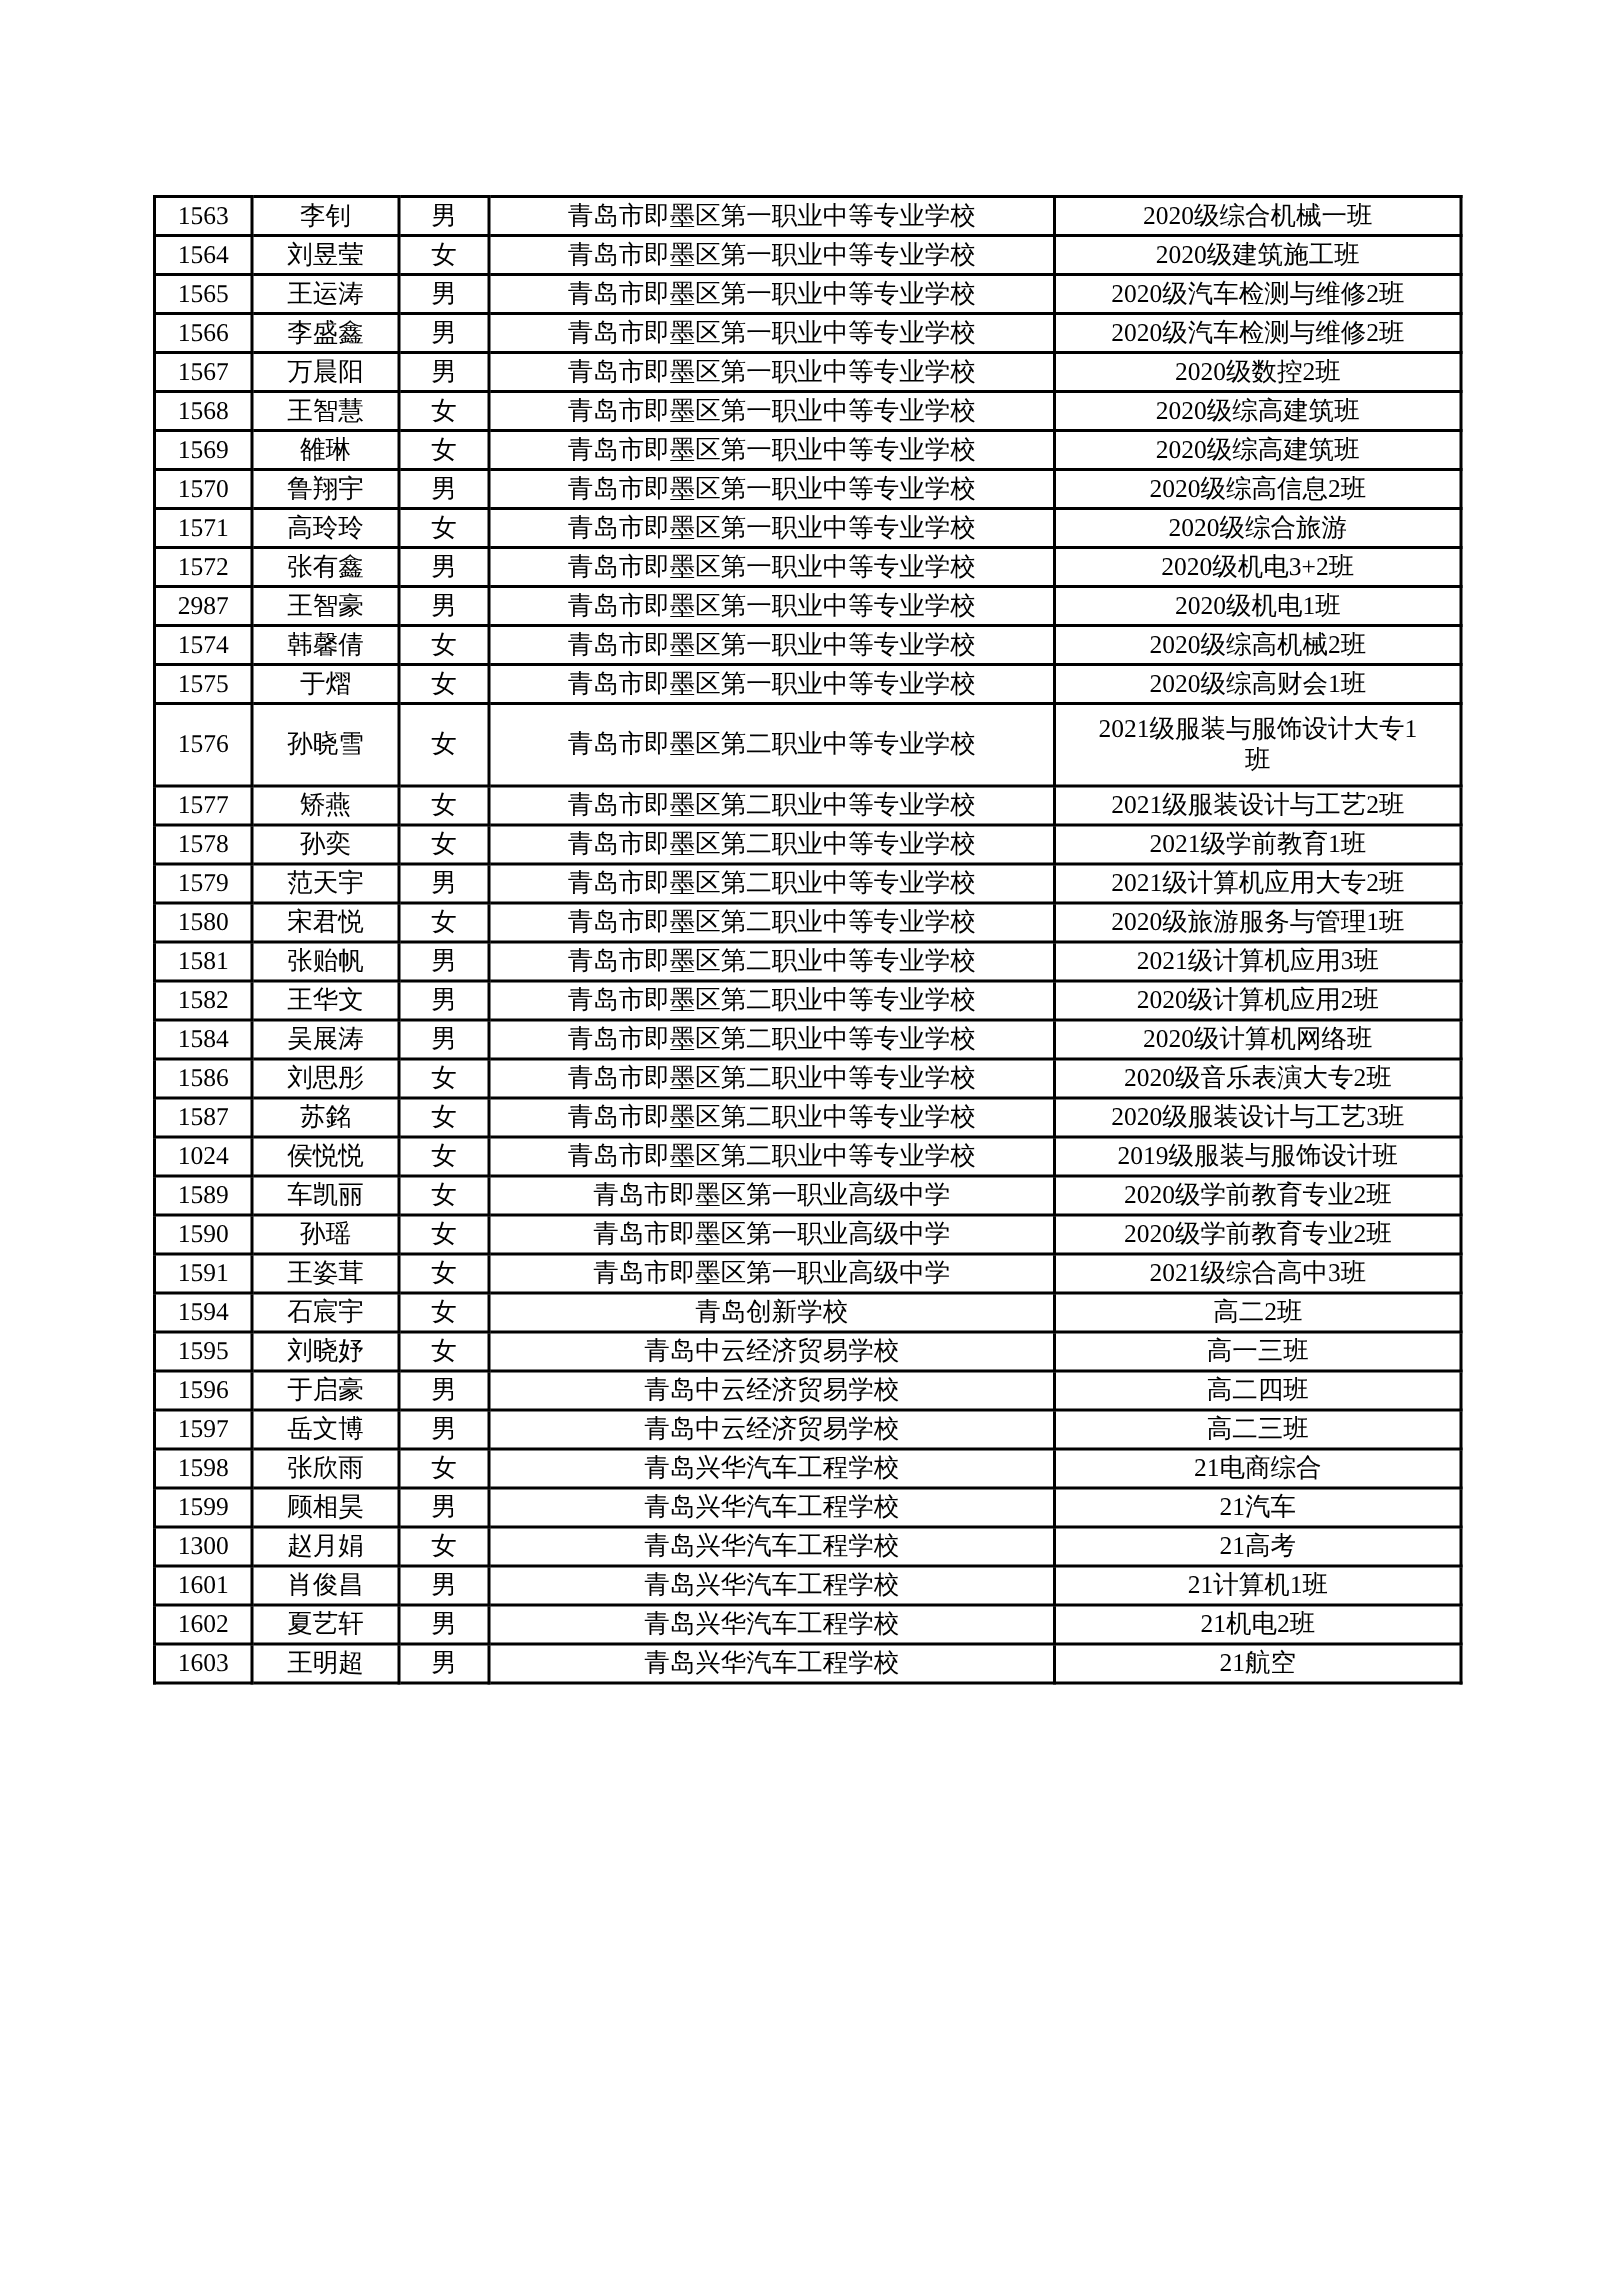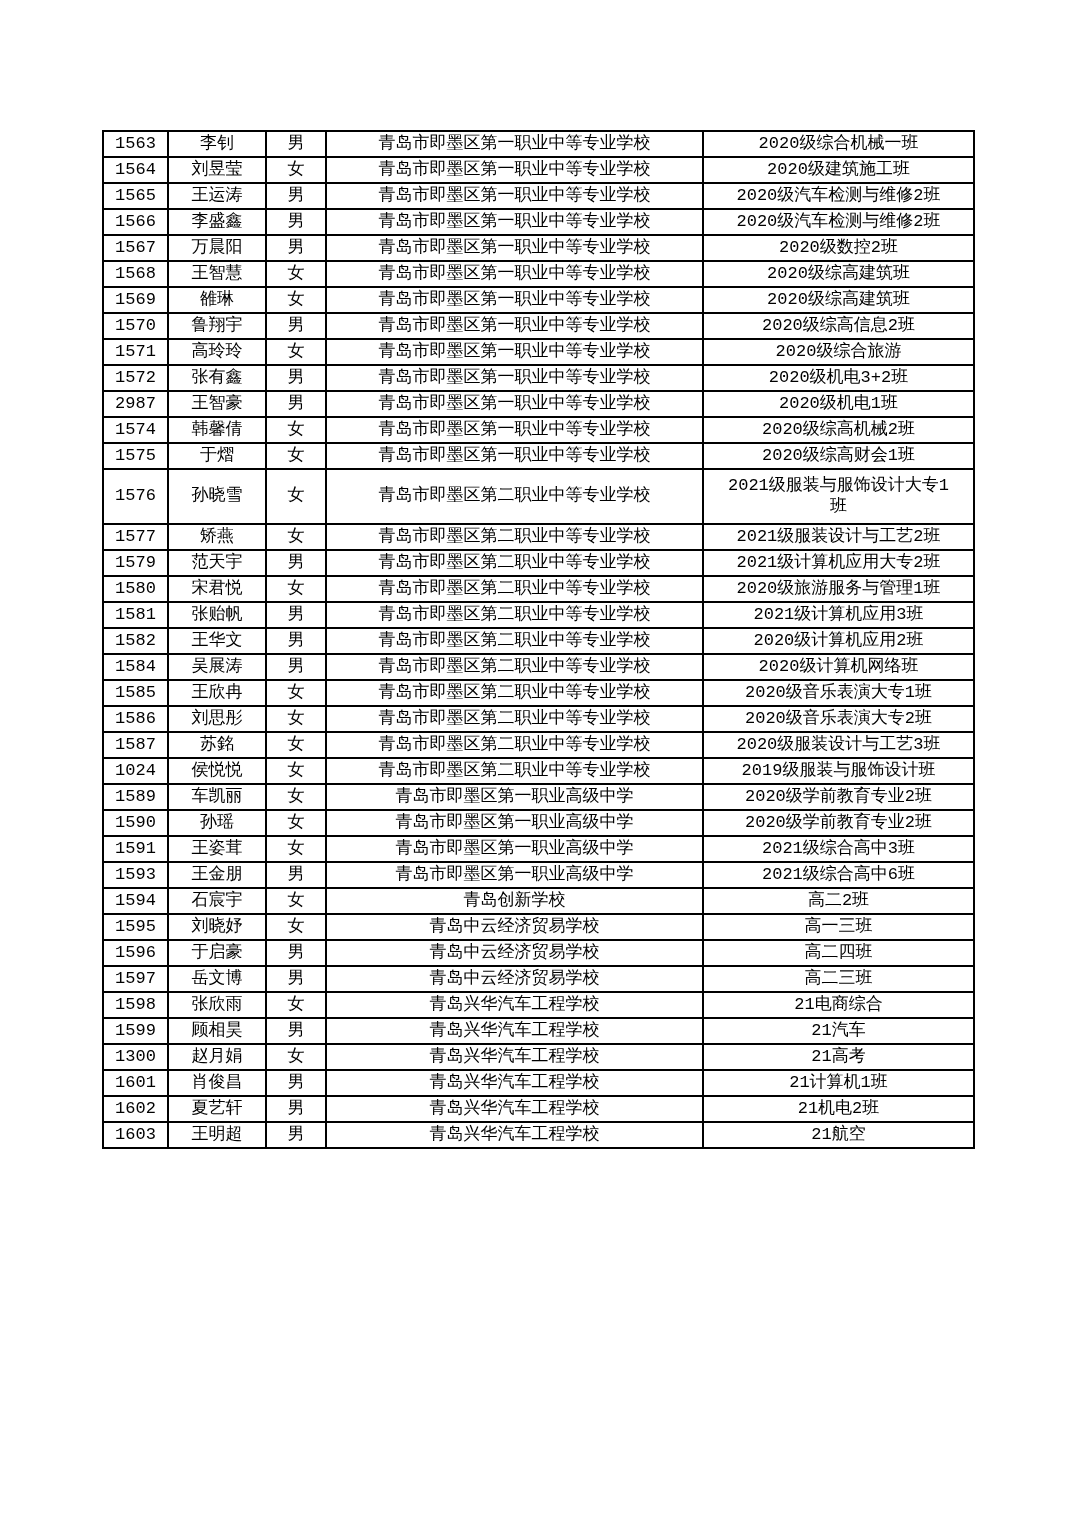--- a/index.html
+++ b/index.html
@@ -16,21 +16,20 @@
     font-family: "Liberation Serif", "DejaVu Serif", serif;
     color: #000000;
   }
   table.roster {
     position: absolute;
     left: 102px;
     top: 130px;
     width: 871px;
     border-collapse: collapse;
     table-layout: fixed;
-    font-family: Liberation Mono, monospace;
   }
   table.roster td {
     border: 2px solid #000000;
     height: 24px;
     padding: 0 2px;
     text-align: center;
     vertical-align: middle;
     font-size: 17px;
     line-height: 1.2;
     overflow: hidden;
@@ -162,20 +161,27 @@
           <td class="cell-class"><span class="wrap">2021级服装与服饰设计大专1班</span></td>
         </tr>
         <tr>
           <td class="cell-number">1577</td>
           <td class="cell-name">矫燕</td>
           <td class="cell-gender">女</td>
           <td class="cell-school">青岛市即墨区第二职业中等专业学校</td>
           <td class="cell-class">2021级服装设计与工艺2班</td>
         </tr>
         <tr>
+          <td class="cell-number">1578</td>
+          <td class="cell-name">孙奕</td>
+          <td class="cell-gender">女</td>
+          <td class="cell-school">青岛市即墨区第二职业中等专业学校</td>
+          <td class="cell-class">2021级学前教育1班</td>
+        </tr>
+        <tr>
           <td class="cell-number">1579</td>
           <td class="cell-name">范天宇</td>
           <td class="cell-gender">男</td>
           <td class="cell-school">青岛市即墨区第二职业中等专业学校</td>
           <td class="cell-class">2021级计算机应用大专2班</td>
         </tr>
         <tr>
           <td class="cell-number">1580</td>
           <td class="cell-name">宋君悦</td>
           <td class="cell-gender">女</td>
@@ -197,27 +203,20 @@
           <td class="cell-class">2020级计算机应用2班</td>
         </tr>
         <tr>
           <td class="cell-number">1584</td>
           <td class="cell-name">吴展涛</td>
           <td class="cell-gender">男</td>
           <td class="cell-school">青岛市即墨区第二职业中等专业学校</td>
           <td class="cell-class">2020级计算机网络班</td>
         </tr>
         <tr>
-          <td class="cell-number">1585</td>
-          <td class="cell-name">王欣冉</td>
-          <td class="cell-gender">女</td>
-          <td class="cell-school">青岛市即墨区第二职业中等专业学校</td>
-          <td class="cell-class">2020级音乐表演大专1班</td>
-        </tr>
-        <tr>
           <td class="cell-number">1586</td>
           <td class="cell-name">刘思彤</td>
           <td class="cell-gender">女</td>
           <td class="cell-school">青岛市即墨区第二职业中等专业学校</td>
           <td class="cell-class">2020级音乐表演大专2班</td>
         </tr>
         <tr>
           <td class="cell-number">1587</td>
           <td class="cell-name">苏銘</td>
           <td class="cell-gender">女</td>
@@ -244,27 +243,20 @@
           <td class="cell-gender">女</td>
           <td class="cell-school">青岛市即墨区第一职业高级中学</td>
           <td class="cell-class">2020级学前教育专业2班</td>
         </tr>
         <tr>
           <td class="cell-number">1591</td>
           <td class="cell-name">王姿茸</td>
           <td class="cell-gender">女</td>
           <td class="cell-school">青岛市即墨区第一职业高级中学</td>
           <td class="cell-class">2021级综合高中3班</td>
-        </tr>
-        <tr>
-          <td class="cell-number">1593</td>
-          <td class="cell-name">王金朋</td>
-          <td class="cell-gender">男</td>
-          <td class="cell-school">青岛市即墨区第一职业高级中学</td>
-          <td class="cell-class">2021级综合高中6班</td>
         </tr>
         <tr>
           <td class="cell-number">1594</td>
           <td class="cell-name">石宸宇</td>
           <td class="cell-gender">女</td>
           <td class="cell-school">青岛创新学校</td>
           <td class="cell-class">高二2班</td>
         </tr>
         <tr>
           <td class="cell-number">1595</td>

